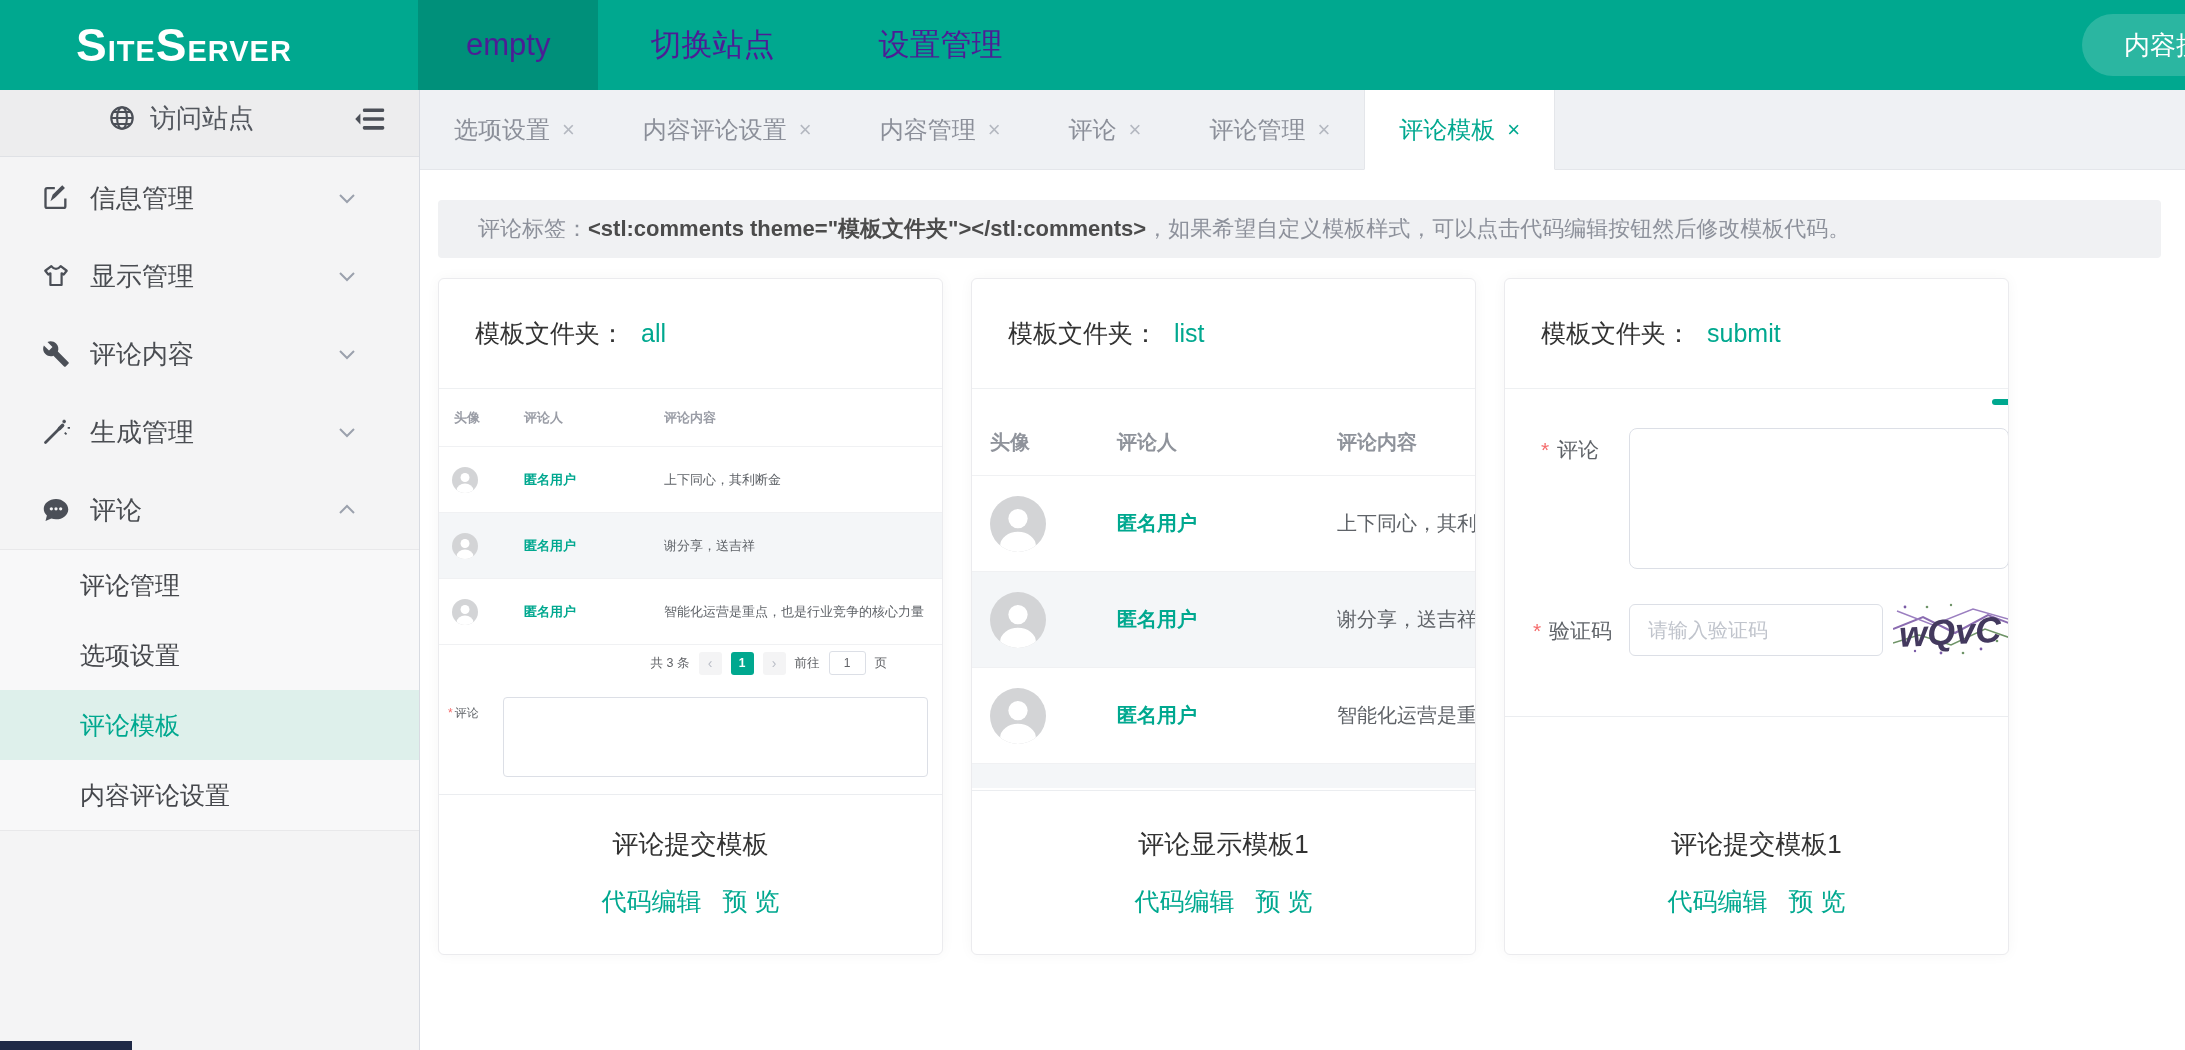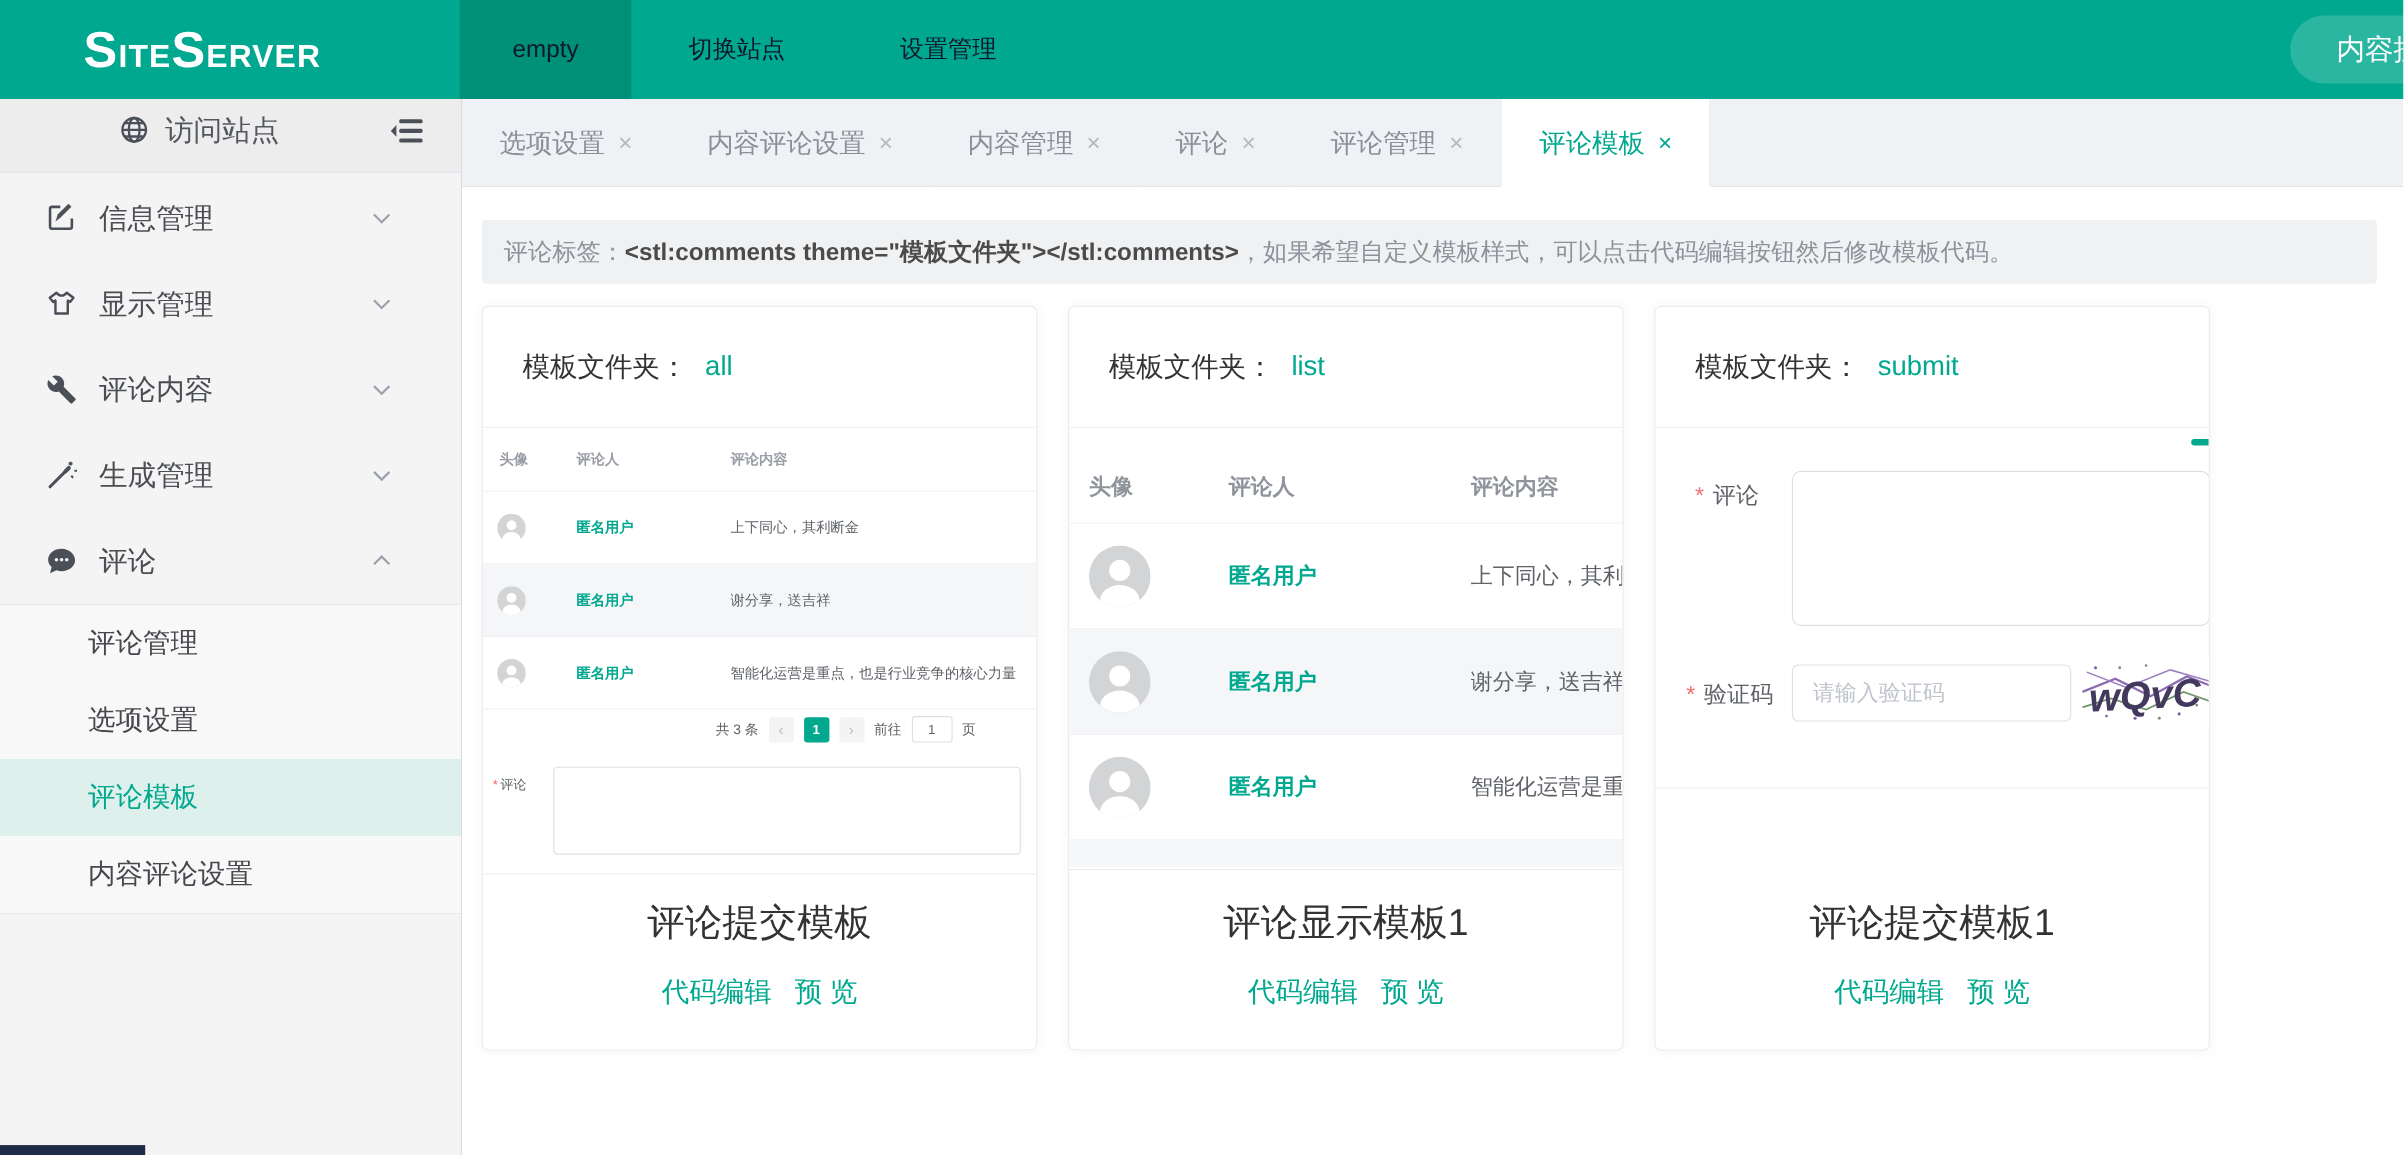--- a/index.html
+++ b/index.html
@@ -16,22 +16,22 @@
     background:#00a88f; display:flex; align-items:center; z-index:20;
   }
   .logo {
     width:418px; padding-left:76px; color:#fff; white-space:nowrap;
     font-weight:700; letter-spacing:1px; display:flex; align-items:baseline;
   }
   .logo .big { font-size:46px; }
   .logo .small { font-size:29px; }
   .top-menu { display:flex; height:90px; }
   .tm-item {
-    height:90px; line-height:90px; padding:0 52px; color:#0f172a;
-    font-size:22px; cursor:pointer; white-space:nowrap;
+    height:90px; line-height:90px; padding:0 52px; color:#4c1d95;
+    font-size:31px; cursor:pointer; white-space:nowrap;
   }
   .tm-item.active { background:rgba(0,0,0,0.14); padding:0 48px; }
   .search-pill {
     position:absolute; left:2082px; top:14px; height:62px; width:250px;
     background:rgba(255,255,255,0.17); border-radius:31px;
     color:#fff; font-size:26px; line-height:62px; padding-left:42px;
     cursor:pointer; white-space:nowrap;
   }
 
   
@@ -78,38 +78,38 @@
     border-left:1px solid #e4e6ea; border-right:1px solid #e4e6ea;
   }
   .tab.active .x { color:#00a88f; }
   .tab-fill { flex:1; border-bottom:1px solid #e4e6ea; }
 
   
   .content { position:absolute; left:420px; top:170px; right:0; bottom:0; background:#fff; }
   .banner {
     position:absolute; left:18px; top:30px; width:1723px; height:58px;
     background:#f0f1f3; border-radius:4px; font-size:22px; color:#8d919b;
-    line-height:58px; padding-left:20px; white-space:nowrap; overflow:hidden;
+    line-height:58px; padding-left:40px; white-space:nowrap; overflow:hidden;
   }
   .banner b { color:#4b4b4b; font-weight:700; }
 
   .cards { position:absolute; left:18px; top:108px; display:flex; }
   .card {
     width:505px; height:677px; background:#fff; border:1px solid #ebebee;
     border-radius:6px; margin-right:28px; position:relative;
     box-shadow:0 0 14px rgba(0,0,0,0.04); overflow:hidden;
   }
   .card-header {
     height:110px; display:flex; align-items:center; padding-left:36px;
     border-bottom:1px solid #eef0f2; font-size:25px; color:#333;
   }
   .card-header .fv { color:#00a88f; margin-left:16px; font-size:25px; }
   .card-title {
     position:absolute; bottom:92px; left:0; width:100%; text-align:center;
-    font-size:34px; color:#333;
+    font-size:26px; color:#333;
   }
   .card-links {
     position:absolute; bottom:36px; left:0; width:100%; text-align:center;
     font-size:25px;
   }
   .card-links a { color:#00a88f; margin:0 7px; }
 
   
   .preview1 { position:relative; height:406px; border-bottom:1px solid #ebedf0; overflow:hidden; }
   .mt-head, .mt-row { display:flex; align-items:center; border-bottom:1px solid #f0f1f3; }

